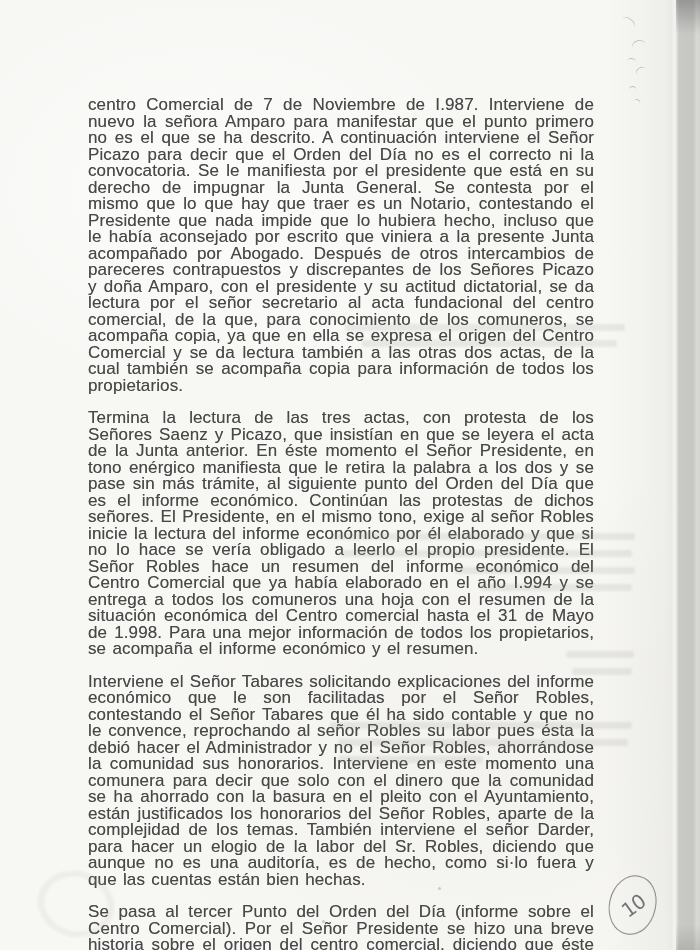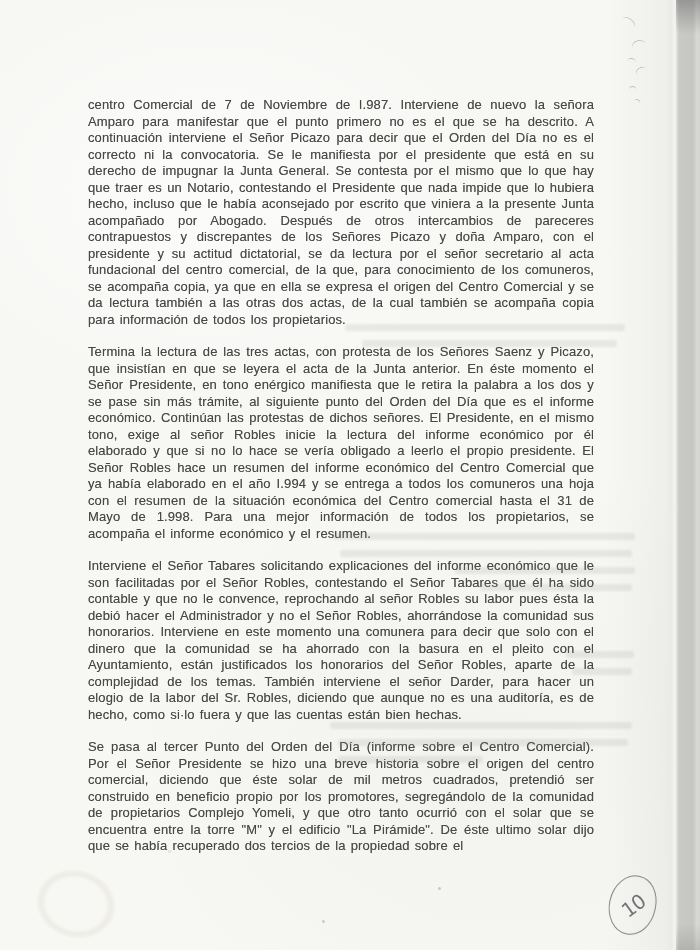--- a/index.html
+++ b/index.html
@@ -35,21 +35,21 @@
     position: absolute; top: 0; right: 30px; width: 64px; height: 950px;
     background: linear-gradient(to right, rgba(120,118,110,0), rgba(120,118,110,0.07));
   }
 
   
   .text-block {
     position: absolute; left: 88px; top: 97px; width: 506px;
   }
   .doc-paragraph {
     margin: 0 0 16px 0;
-    font-size: 13px;
+    font-size: 17px;
     line-height: 16.5px;
     color: #484848;
     text-align: justify;
     letter-spacing: 0.12px;
     word-spacing: 1.4px;
     text-shadow: 0 0 0.5px rgba(72,72,72,0.55);
   }
 
   
   .ghost-line {

